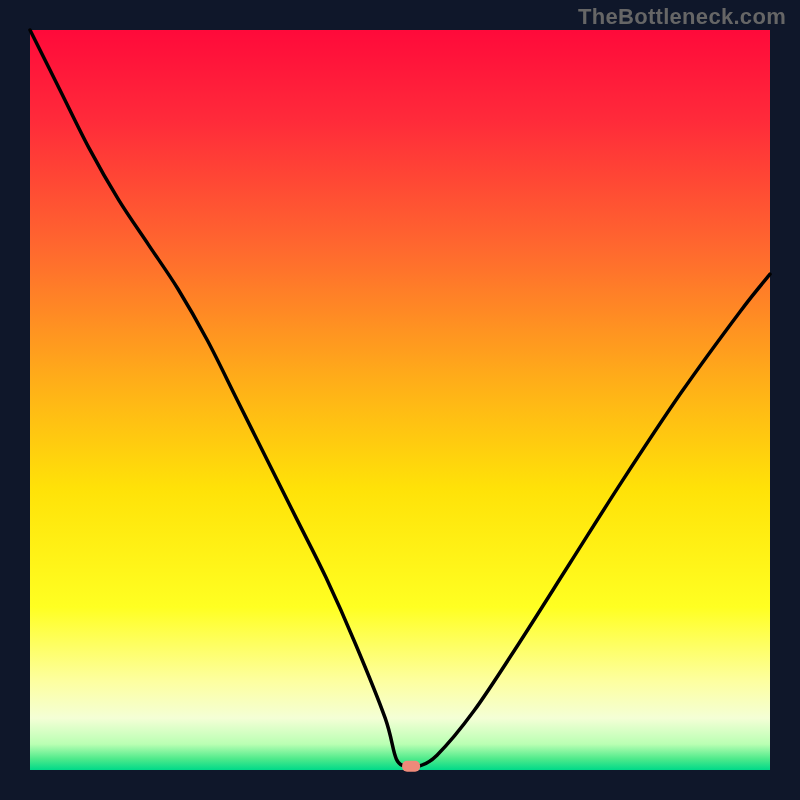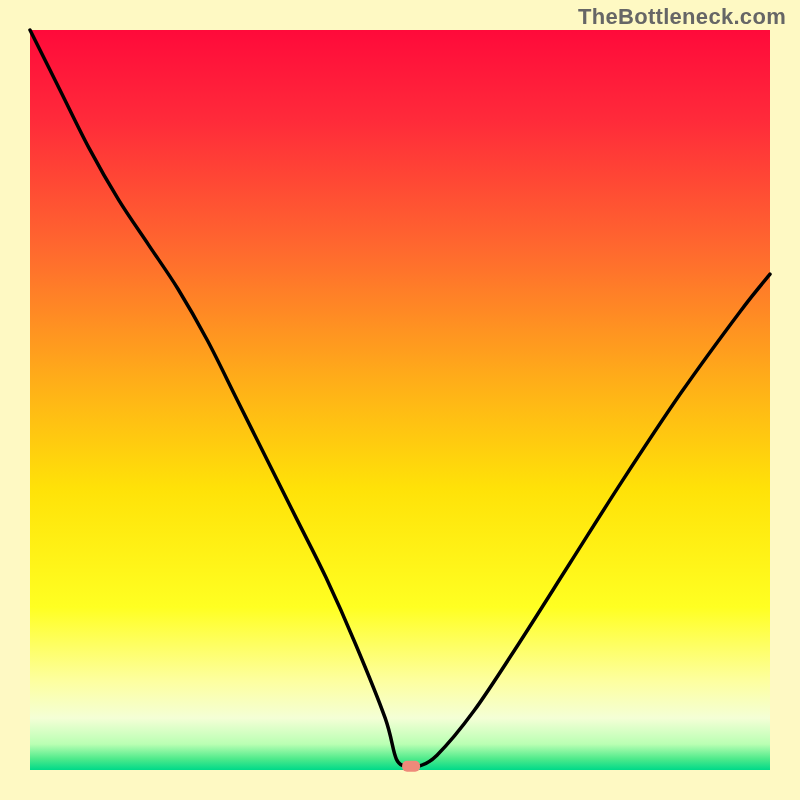--- a/index.html
+++ b/index.html
@@ -8,21 +8,21 @@
     width: 800px;
     height: 800px;
     overflow: hidden;
     background: #000;
     font-family: Arial, Helvetica, sans-serif;
   }
   .frame {
     position: relative;
     width: 800px;
     height: 800px;
-    background: #fef9c3;
+    background: #0f172a;
   }
   .watermark {
     position: absolute;
     top: 4px;
     right: 14px;
     font-size: 22px;
     font-weight: 600;
     color: #666;
     letter-spacing: 0.3px;
     z-index: 50;

